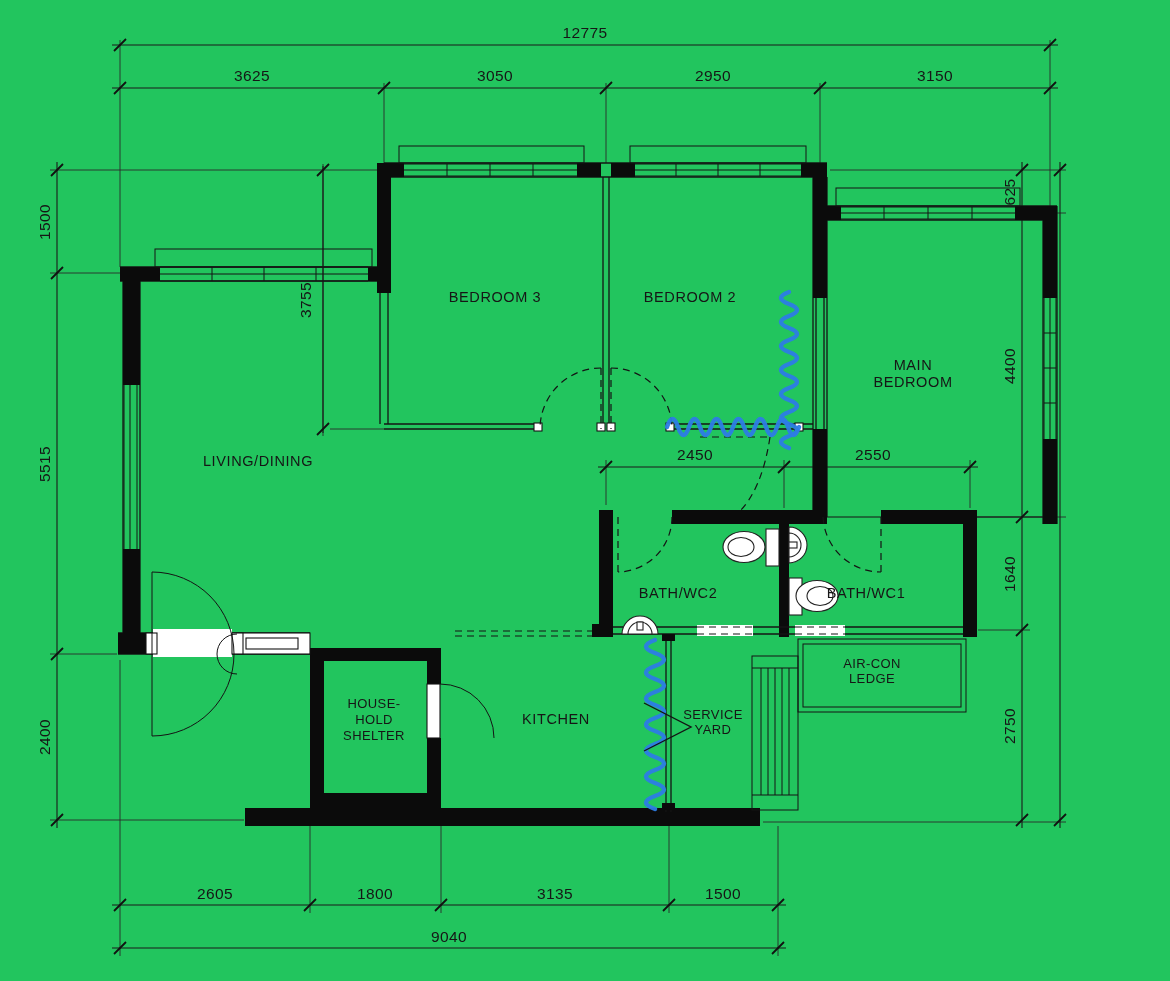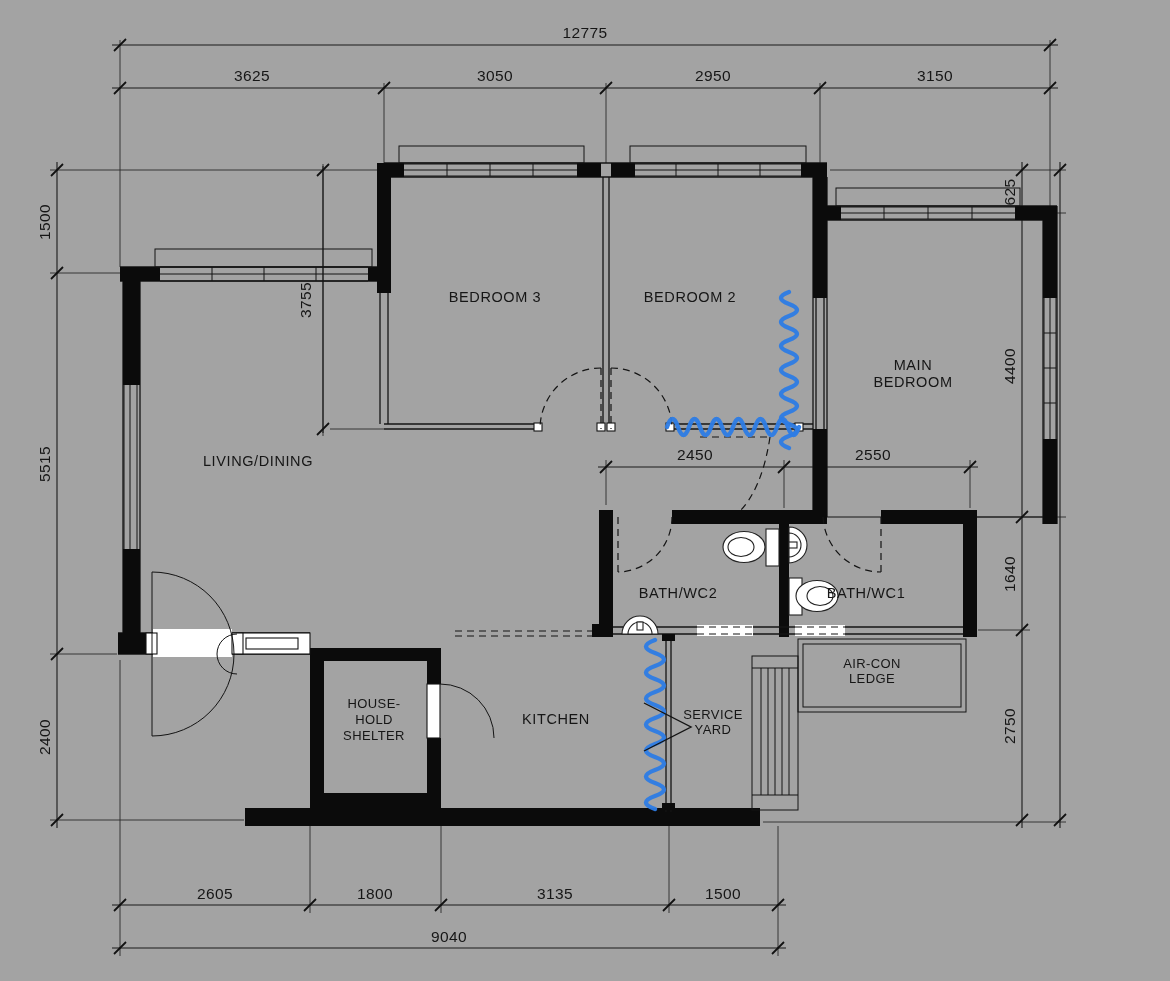--- a/index.html
+++ b/index.html
@@ -1,17 +1,17 @@
 <!DOCTYPE html>
 <html><head>
 <meta charset="utf-8">
 <style>
   html,body{margin:0;padding:0;background:#ffffff;}
   .canvas{
-    position:relative;width:1170px;height:981px;background:#a3a3a3;overflow:hidden;
+    position:relative;width:1170px;height:981px;background:#22c55e;overflow:hidden;
     font-family:"Liberation Sans", sans-serif;
   }
   svg text{
     font-family:"Liberation Sans", sans-serif;
     fill:#161616;
   }
   .dim-text{font-size:15.5px;letter-spacing:0.4px;}
   .room-text{font-size:14.5px;letter-spacing:0.6px;}
   .room-text-sm{font-size:13px;letter-spacing:0.4px;}
   .wall{fill:#0b0b0b;stroke:none;}

